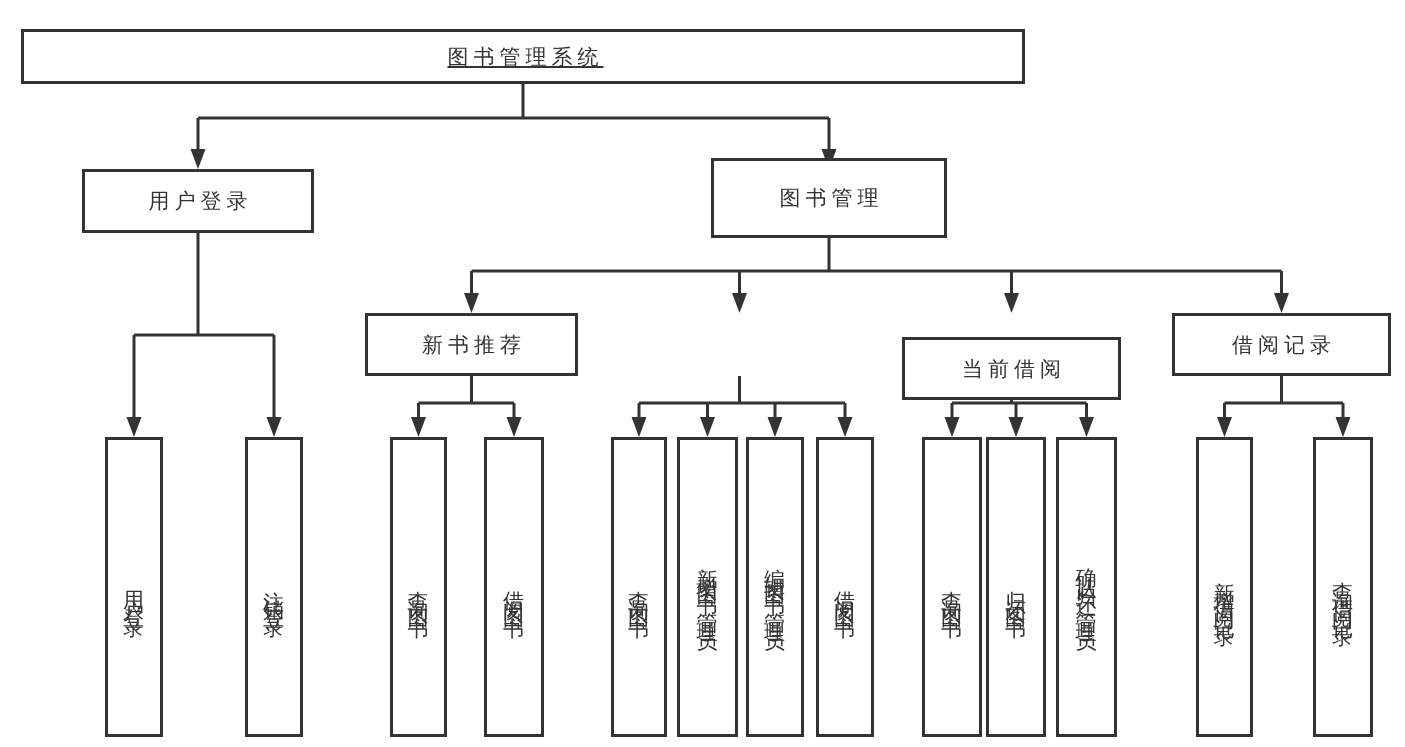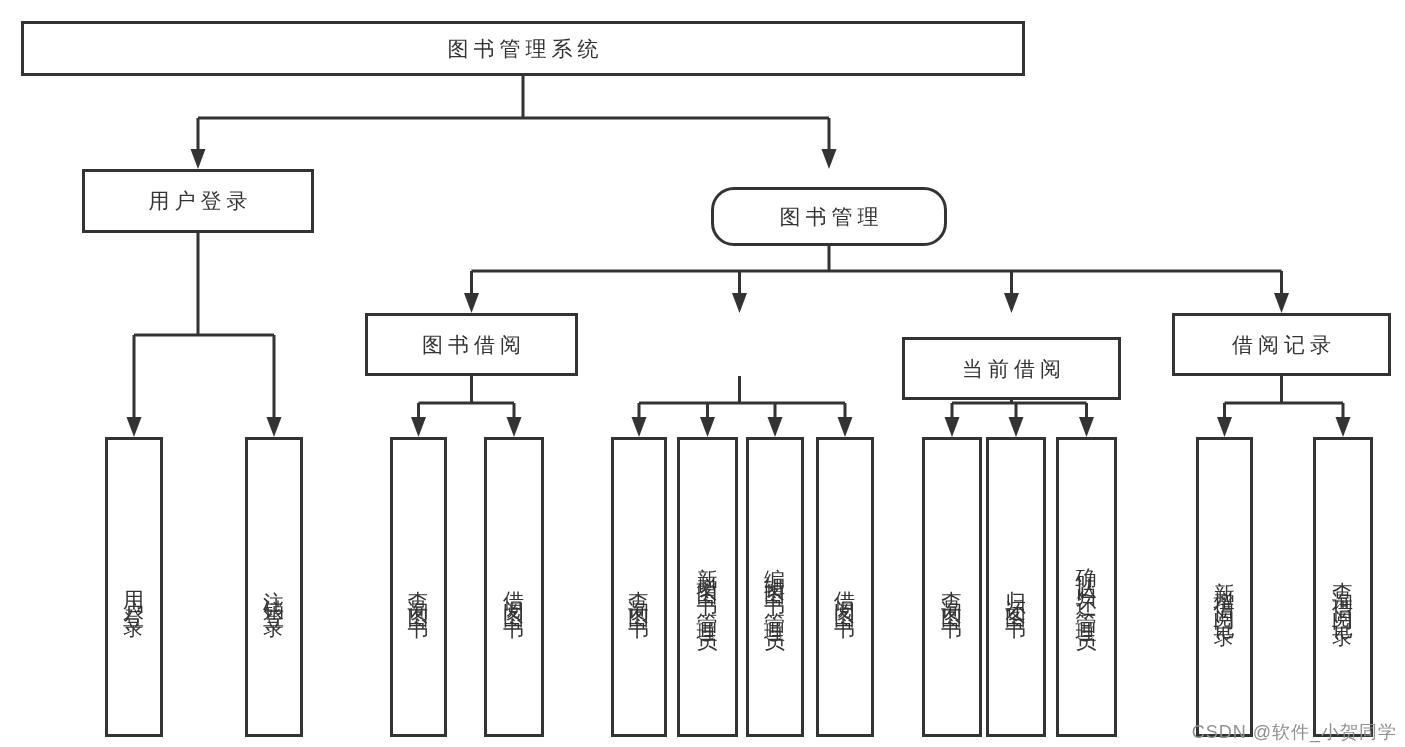--- a/index.html
+++ b/index.html
@@ -18,23 +18,23 @@
   .hnode .lbl {
     font-size:21px; letter-spacing:5px; margin-right:-5px;
     white-space:nowrap; line-height:1.2;
   }
   .vnode .lbl {
     writing-mode:vertical-rl; text-orientation:mixed;
     font-size:21px; letter-spacing:9px; margin-bottom:-9px;
     line-height:1; white-space:nowrap;
   }
   
-  #n-root            { left:21px;   top:21px;  width:1004px; height:55px; }
+  #n-root            { left:21px;   top:29px;  width:1004px; height:55px;text-decoration:underline; }
   #n-user-login      { left:82px;   top:169px; width:232px;  height:64px; }
-  #n-book-mgmt       { left:711px;  top:187px; width:236px;  height:59px;border-radius:23px; }
+  #n-book-mgmt       { left:711px;  top:158px; width:236px;  height:80px; }
   #n-new-book        { left:365px;  top:313px; width:213px;  height:63px; }
   #n-book-borrow     { left:632px;  top:313px; width:215px;  height:63px; }
   #n-current-borrow  { left:902px;  top:313px; width:219px;  height:63px;margin-top:24px; }
   #n-borrow-records  { left:1172px; top:313px; width:219px;  height:63px; }
   
   .leaf { top:437px; height:300px; }
   #n-leaf-login        { left:105px;  width:58px; }
   #n-leaf-logout       { left:245px;  width:58px; }
   #n-leaf-query-a      { left:390px;  width:57px; }
   #n-leaf-borrow-a     { left:484px;  width:60px; }
@@ -119,21 +119,21 @@
   </div>
 
   <div class="node hnode" id="n-user-login">
     <span class="lbl">用户登录</span>
   </div>
   <div class="node hnode" id="n-book-mgmt">
     <span class="lbl">图书管理</span>
   </div>
 
   <div class="node hnode" id="n-new-book">
-    <span class="lbl">图书借阅</span>
+    <span class="lbl">新书推荐</span>
   </div>
   <div class="node hnode" id="n-current-borrow">
     <span class="lbl">当前借阅</span>
   </div>
   <div class="node hnode" id="n-borrow-records">
     <span class="lbl">借阅记录</span>
   </div>
 
   <div class="node vnode leaf" id="n-leaf-login">
     <span class="lbl">用户登录</span>
@@ -172,14 +172,13 @@
     <span class="lbl">确认归还（管理员）</span>
   </div>
 
   <div class="node vnode leaf" id="n-leaf-add-record">
     <span class="lbl">新增借阅记录</span>
   </div>
   <div class="node vnode leaf" id="n-leaf-query-record">
     <span class="lbl">查询借阅记录</span>
   </div>
 
-  <div class="watermark">CSDN @软件_小贺同学</div>
 </div>
 
 </body></html>

